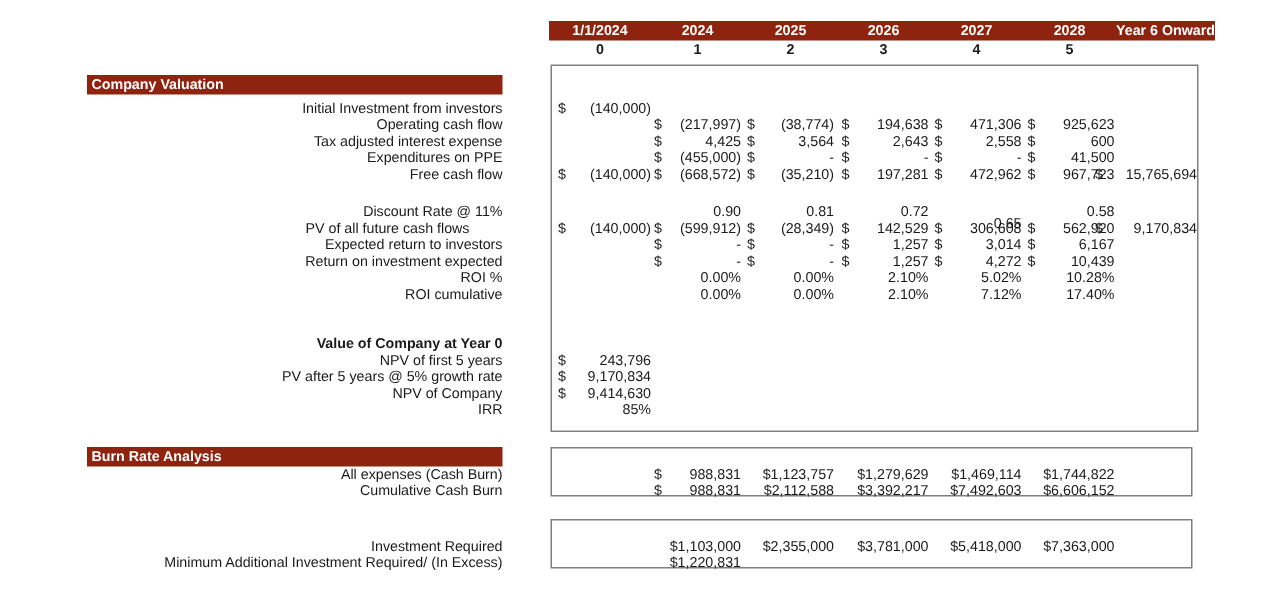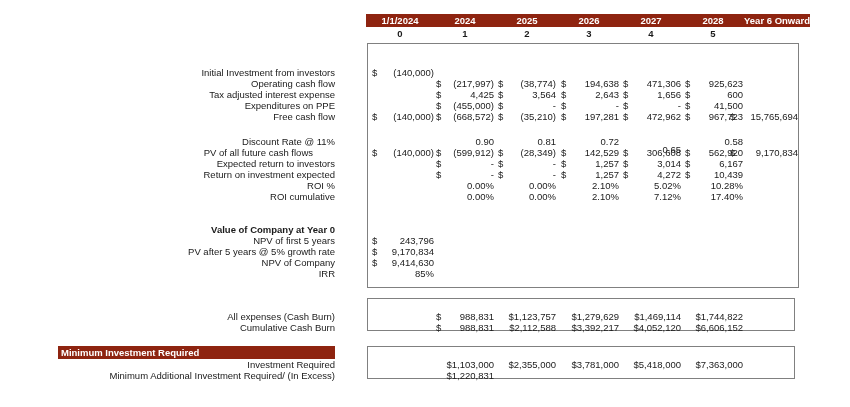--- a/index.html
+++ b/index.html
@@ -99,23 +99,24 @@
       <div class="pc" style="left: 130px; width: 62px;">2</div>
       <div class="pc" style="left: 192px; width: 62px;">3</div>
       <div class="pc" style="left: 254px; width: 62px;">4</div>
       <div class="pc" style="left: 316px; width: 62px;">5</div>
     </div>
 
   <div class="box" id="box-main"></div>
   <div class="box" id="box-burn"></div>
   <div class="box" id="box-mininv"></div>
 
-
-
-  <div class="redbar left" id="sec-2" style="left:58px;top:346px;width:277px;">Minimum Investment Required</div>
+  <div class="redbar left" id="sec-0" style="left:58px;top:50px;width:277px;">Company Valuation</div>
+
+  <div class="redbar left" id="sec-1" style="left:58px;top:298px;width:277px;">Burn Rate Analysis</div>
+
 
   <div id="dyn">
       <div class="rowlabel" style="top: 67px; right: 515px;">Initial Investment from investors</div>
       <div class="cell" style="left: 372px; width: 62px; top: 67px;">
         <span class="cur">$</span>
         <span class="val">(140,000)</span>
       </div>
       <div class="rowlabel" style="top: 78px; right: 515px;">Operating cash flow</div>
       <div class="cell" style="left: 436px; width: 58px; top: 78px;">
         <span class="cur">$</span>
@@ -145,21 +146,21 @@
       <div class="cell" style="left: 498px; width: 58px; top: 89px;">
         <span class="cur">$</span>
         <span class="val">3,564</span>
       </div>
       <div class="cell" style="left: 561px; width: 58px; top: 89px;">
         <span class="cur">$</span>
         <span class="val">2,643</span>
       </div>
       <div class="cell" style="left: 623px; width: 58px; top: 89px;">
         <span class="cur">$</span>
-        <span class="val">1,656</span>
+        <span class="val">2,558</span>
       </div>
       <div class="cell" style="left: 685px; width: 58px; top: 89px;">
         <span class="cur">$</span>
         <span class="val">600</span>
       </div>
       <div class="rowlabel" style="top: 100px; right: 515px;">Expenditures on PPE</div>
       <div class="cell" style="left: 436px; width: 58px; top: 100px;">
         <span class="cur">$</span>
         <span class="val">(455,000)</span>
       </div>
@@ -369,21 +370,21 @@
         <span class="cur">$</span>
         <span class="val">988,831</span>
       </div>
       <div class="cell" style="left: 498px; width: 58px; top: 322px;">
         <span class="val">$2,112,588</span>
       </div>
       <div class="cell" style="left: 561px; width: 58px; top: 322px;">
         <span class="val">$3,392,217</span>
       </div>
       <div class="cell" style="left: 623px; width: 58px; top: 322px;">
-        <span class="val">$4,052,120</span>
+        <span class="val">$7,492,603</span>
       </div>
       <div class="cell" style="left: 685px; width: 58px; top: 322px;">
         <span class="val">$6,606,152</span>
       </div>
       <div class="rowlabel" style="top: 359px; right: 515px;">Investment Required</div>
       <div class="cell" style="left: 436px; width: 58px; top: 359px;">
         <span class="val">$1,103,000</span>
       </div>
       <div class="cell" style="left: 498px; width: 58px; top: 359px;">
         <span class="val">$2,355,000</span>

